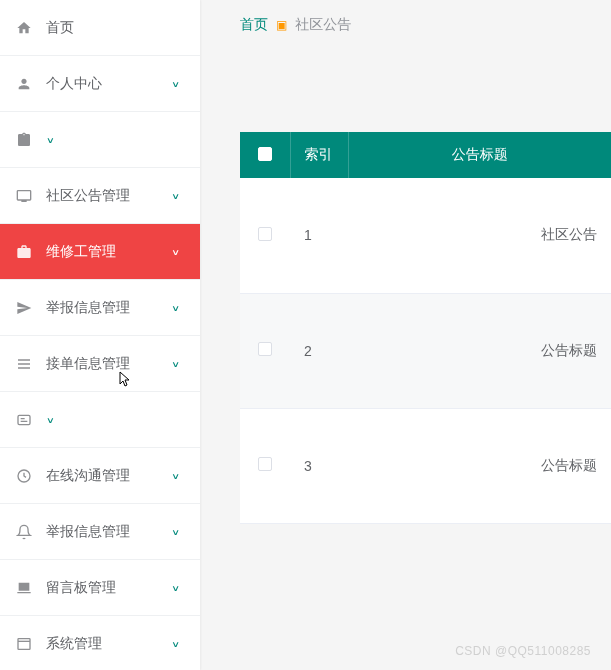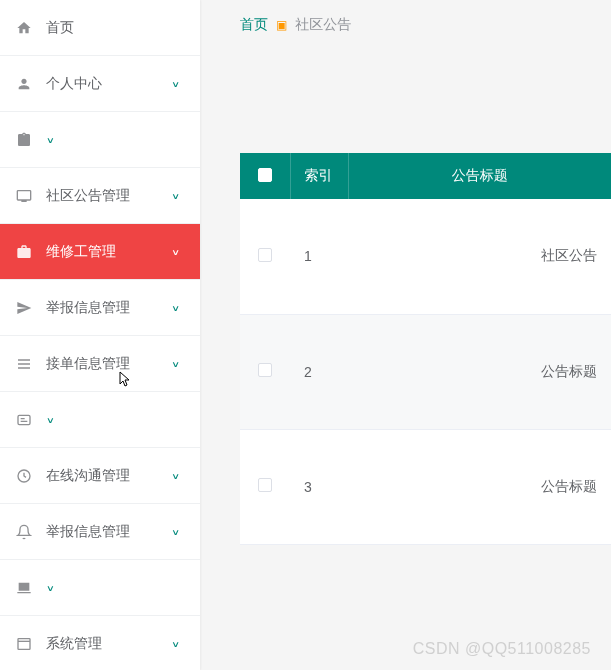--- a/index.html
+++ b/index.html
@@ -79,21 +79,21 @@
       cursor: pointer;
     }
     .breadcrumb .sep-icon {
       color: #ff9800;
       font-size: 12px;
     }
     .breadcrumb .current {
       color: #909399;
     }
     .table-container {
-      margin: 103px 0 0 40px;
+      margin: 82px 0 0 40px;
     }
     table {
       border-collapse: collapse;
       width: 100%;
       background: #fff;
     }
     thead th {
       background: #00897b;
       color: #fff;
       font-weight: normal;
@@ -141,21 +141,21 @@
     }
     thead .chk {
       border-color: #fff;
       background: #fff;
     }
     .watermark {
       position: absolute;
       bottom: 12px;
       right: 20px;
       color: #d0d0d0;
-      font-size: 16px;
+      font-size: 12px;
       letter-spacing: 0.5px;
     }
     .cursor-pointer {
       position: absolute;
       left: 114px;
       top: 370px;
       width: 18px;
       height: 22px;
       pointer-events: none;
     }
@@ -252,20 +252,21 @@
       </span>
       <span class="label">举报信息管理</span>
       <span class="chevron">∨</span>
     </div>
     <div class="sidebar-item">
       <span class="icon">
         <svg viewBox="0 0 24 24" width="16" height="16" fill="currentColor">
           <path d="M4 4h16v12H4zM2 18h20v2H2z"></path>
         </svg>
       </span>
+      <span class="label">留言板管理</span>
       <span class="chevron">∨</span>
     </div>
     <div class="sidebar-item">
       <span class="icon">
         <svg viewBox="0 0 24 24" width="16" height="16" fill="none" stroke="currentColor" stroke-width="2">
           <rect x="3" y="4" width="18" height="16" rx="1"></rect>
           <path d="M3 8h18"></path>
         </svg>
       </span>
       <span class="label">系统管理</span>

